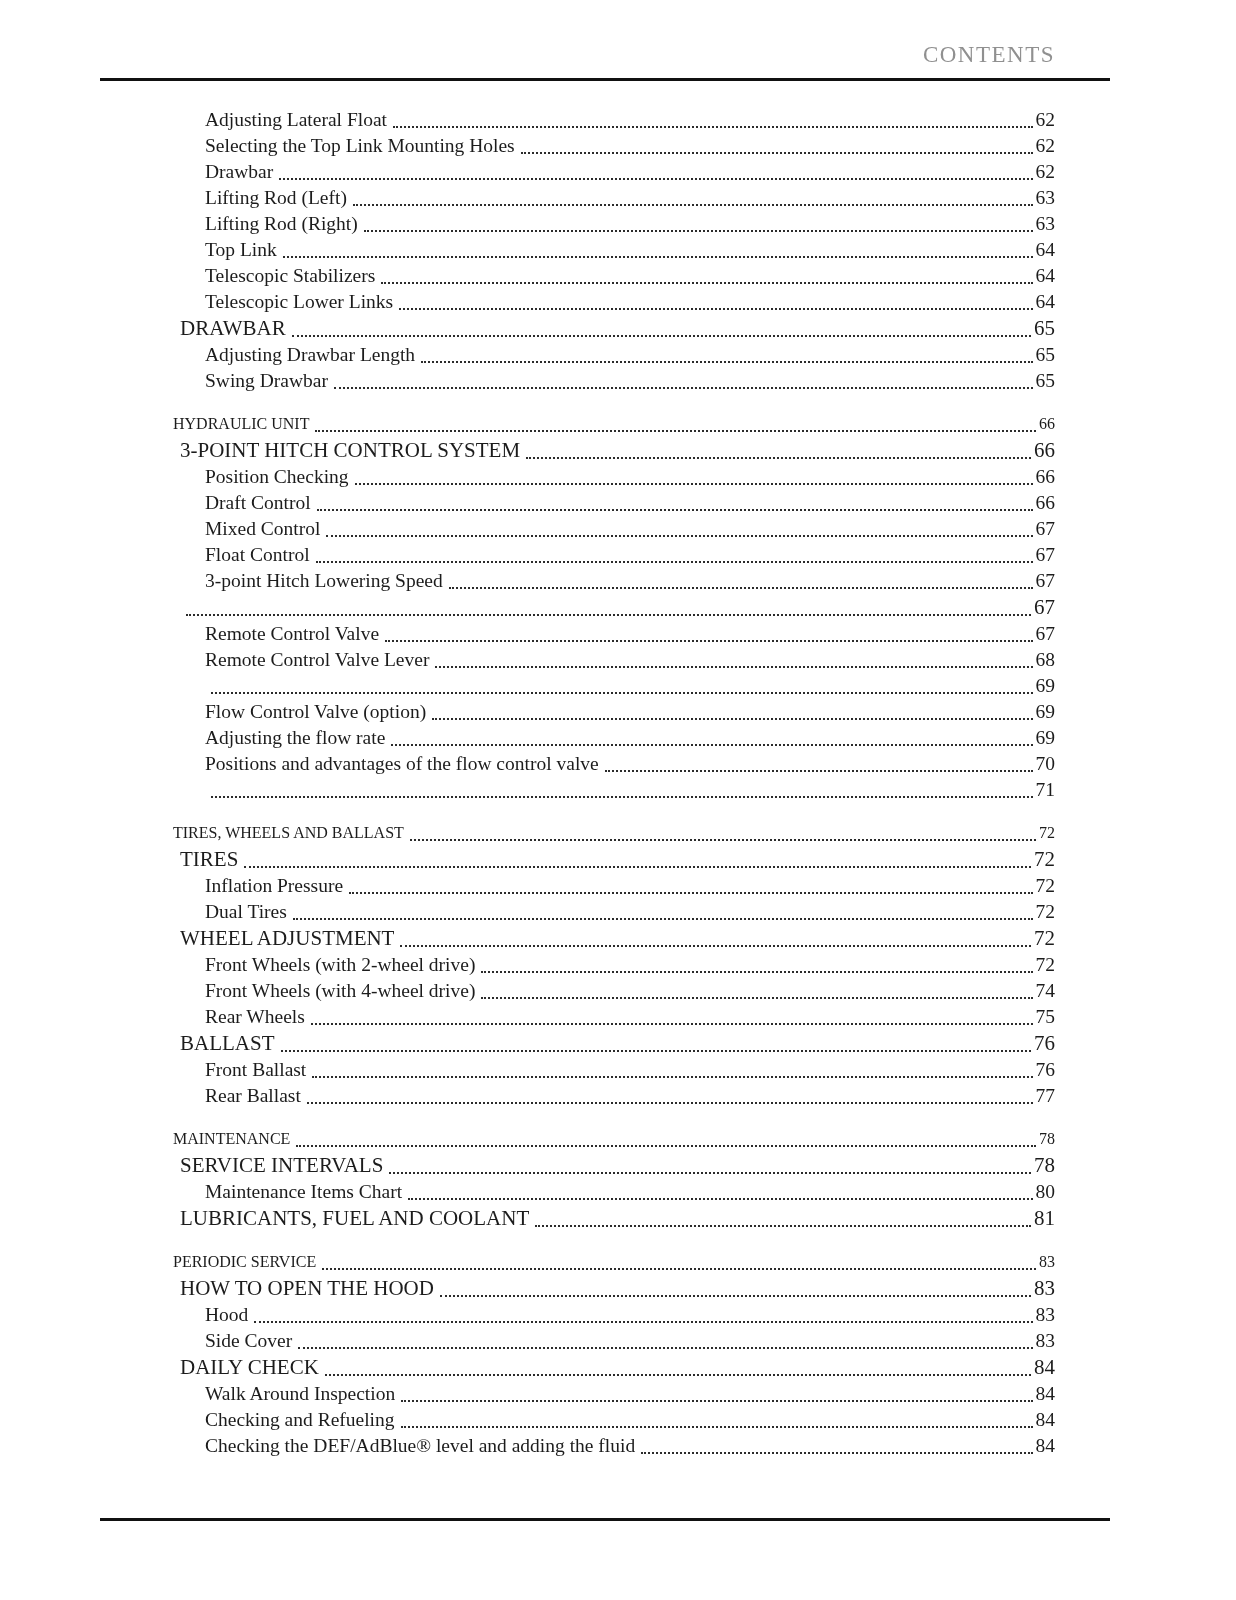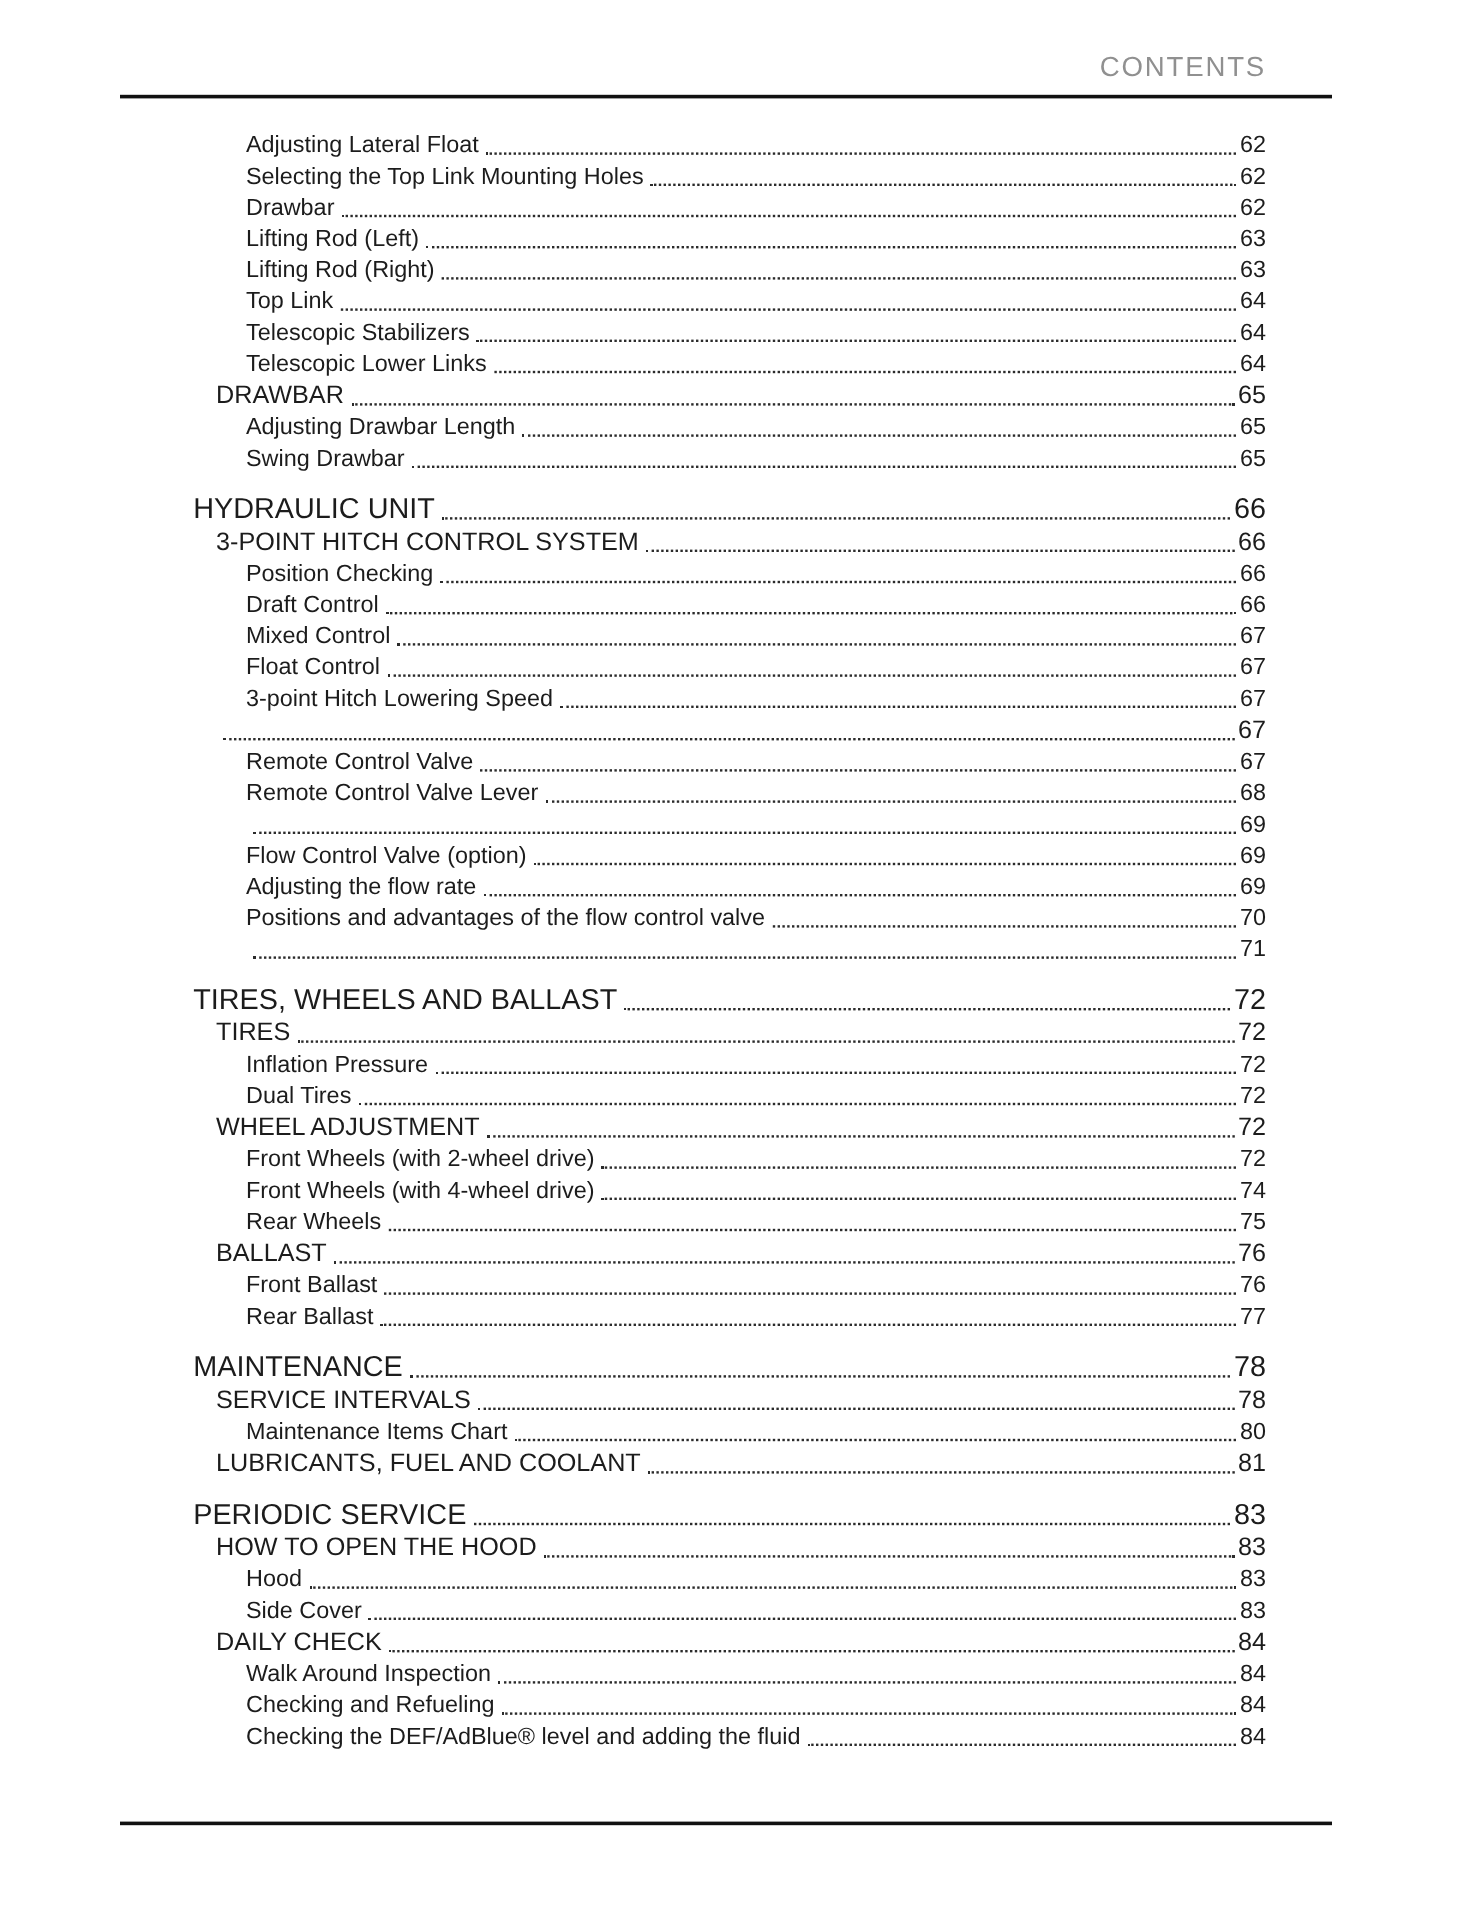--- a/index.html
+++ b/index.html
@@ -2,21 +2,21 @@
 <html><head>
 <meta charset="utf-8">
 <style>
   * { box-sizing: border-box; }
   html, body { margin: 0; padding: 0; background: #ffffff; }
   .page {
     position: relative;
     width: 1236px;
     height: 1600px;
     background: #ffffff;
-    font-family: Liberation Sans, sans-serif;
+    font-family: Liberation Serif, serif;
     color: #1c1c1c;
     overflow: hidden;
   }
   .header {
     padding: 42px 181px 10px 100px;
     text-align: right;
   }
   .header-title {
     color: #909090;
     font-size: 23px;
@@ -47,22 +47,22 @@
   .toc-title { white-space: nowrap; }
   .toc-dots {
     flex: 1 1 auto;
     min-width: 12px;
     border-bottom: 2.4px dotted #2b2b2b;
     align-self: flex-end;
     margin: 0 3px 5px 6px;
   }
   .toc-page { white-space: nowrap; text-align: center; }
   .level-0 {
-    margin-left: 4px;
-    font-size: 24px;
+    margin-left: 16px;
+    font-size: 16px;
     line-height: 27px;
     margin-top: 16px;
   }
   .level-1 {
     margin-left: 23px;
     font-size: 21px;
     line-height: 27px;
   }
   .level-2 {
     margin-left: 48px;

